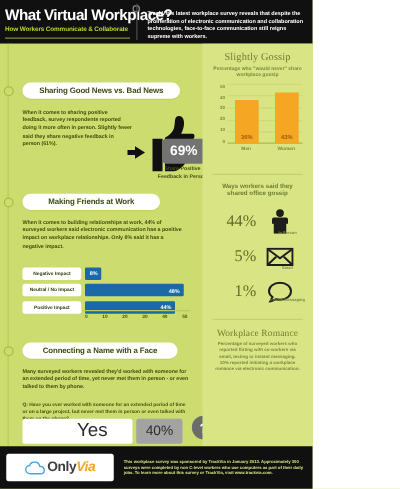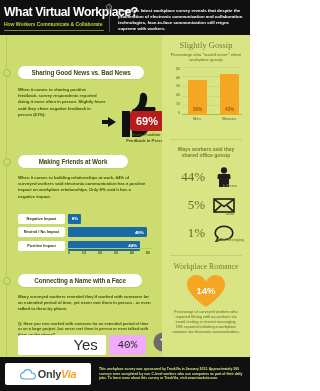--- a/index.html
+++ b/index.html
@@ -69,21 +69,21 @@
   .thumb-area { position: absolute; left: 108px; top: 56px; width: 54px; height: 50px; }
   .thumb-svg { position: absolute; left: 4px; top: 0; }
   .arrow {
     position: absolute; left: 0px; top: 26px; width: 0; height: 0;
     border-top: 5px solid transparent; border-bottom: 5px solid transparent;
     border-left: 8px solid #101010;
   }
   .arrow-tail { position: absolute; left: -6px; top: 29px; width: 8px; height: 4px; background: #101010; }
   .badge69 {
     position: absolute; right: -2px; top: 20px; width: 34px; height: 20px;
-    background: #b91c1c; border-radius: 3px;
+    background: #737373; border-radius: 3px;
     color: #ffffff; font-weight: bold; font-size: 11px;
     display: flex; align-items: center; justify-content: center;
   }
   .badge69-cap {
     position: absolute; right: -4px; top: 41px; width: 40px;
     color: #44530f; font-size: 4.2px; font-weight: bold;
     line-height: 5.6px; text-align: center;
   }
 
   
@@ -105,26 +105,26 @@
     display: flex; justify-content: space-between;
     color: #44530f; font-size: 3.8px; font-weight: bold;
   }
   .axis-line { position: absolute; left: 66px; top: 213px; width: 86px; height: 1px; background: #b9cc57; }
 
   
   .yesno { position: absolute; left: 18px; top: 300px; width: 128px; }
   .yn-row { display: flex; margin-bottom: 3px; }
   .yn-box {
     width: 94px; height: 20px; background: #ffffff; border-radius: 2px;
-    text-align: right; padding-right: 8px; line-height: 20px;
+    text-align: right; padding-right: 20px; line-height: 20px;
     font-size: 15px; color: #2b2b2b; font-weight: normal; margin-right: 3px;
   }
   .yn-pct {
-    width: 40px; height: 20px; background: #f0abfc; border-radius: 2px;
-    text-align: center; line-height: 20px; font-size: 11px; color: #2b2b2b; font-family: Liberation Mono, monospace;
+    width: 40px; height: 20px; background: #a3a3a3; border-radius: 2px;
+    text-align: center; line-height: 20px; font-size: 11px; color: #2b2b2b;
   }
   .qtext {
     position: absolute; left: 18px; top: 286px; width: 134px;
     color: #44530f; font-size: 3.9px; line-height: 5.3px; font-weight: bold;
   }
   .avatar { position: absolute; left: 148px; top: 296px; width: 30px; height: 46px; }
 
   
   .r-title {
     text-align: center; color: #6f7d33; font-size: 8.3px;
@@ -367,28 +367,20 @@
             <div class="gossip-cap" style="left:40px; top:19px; width:36px;">Instant Messaging</div>
           </div>
         </div>
       </div>
 
       <div class="r-sep" style="margin-top:8px;"></div>
 
       <div>
         <div class="r-title" style="font-size:7.6px;">Workplace Romance</div>
 
-        <div class="heart-wrap">
-          <svg width="40" height="34" viewBox="0 0 40 34" style="display:block;margin:0 auto;">
-            <path d="M20 33 C20 33 1 21 1 10.5 C1 4.8 5.4 1 10.2 1
-                     C14.4 1 17.8 3.6 20 7.4 C22.2 3.6 25.6 1 29.8 1
-                     C34.6 1 39 4.8 39 10.5 C39 21 20 33 20 33 Z" fill="#f5a623"></path>
-          </svg>
-          <div class="heart-pct">14%</div>
-        </div>
 
         <div class="romance-cap">Percentage of surveyed workers who reported flirting with co-workers via email, texting or instant messaging. 10% reported initiating a workplace romance via electronic communication.</div>
       </div>
     </div>
   </div>
 
   <div class="footer">
     <div class="logo-box">
       <svg width="16" height="11" viewBox="0 0 16 11" style="margin-right:2px;">
         <path d="M4.4 10 C2 10 0.6 8.4 0.6 6.6 C0.6 4.8 2 3.4 3.8 3.4

